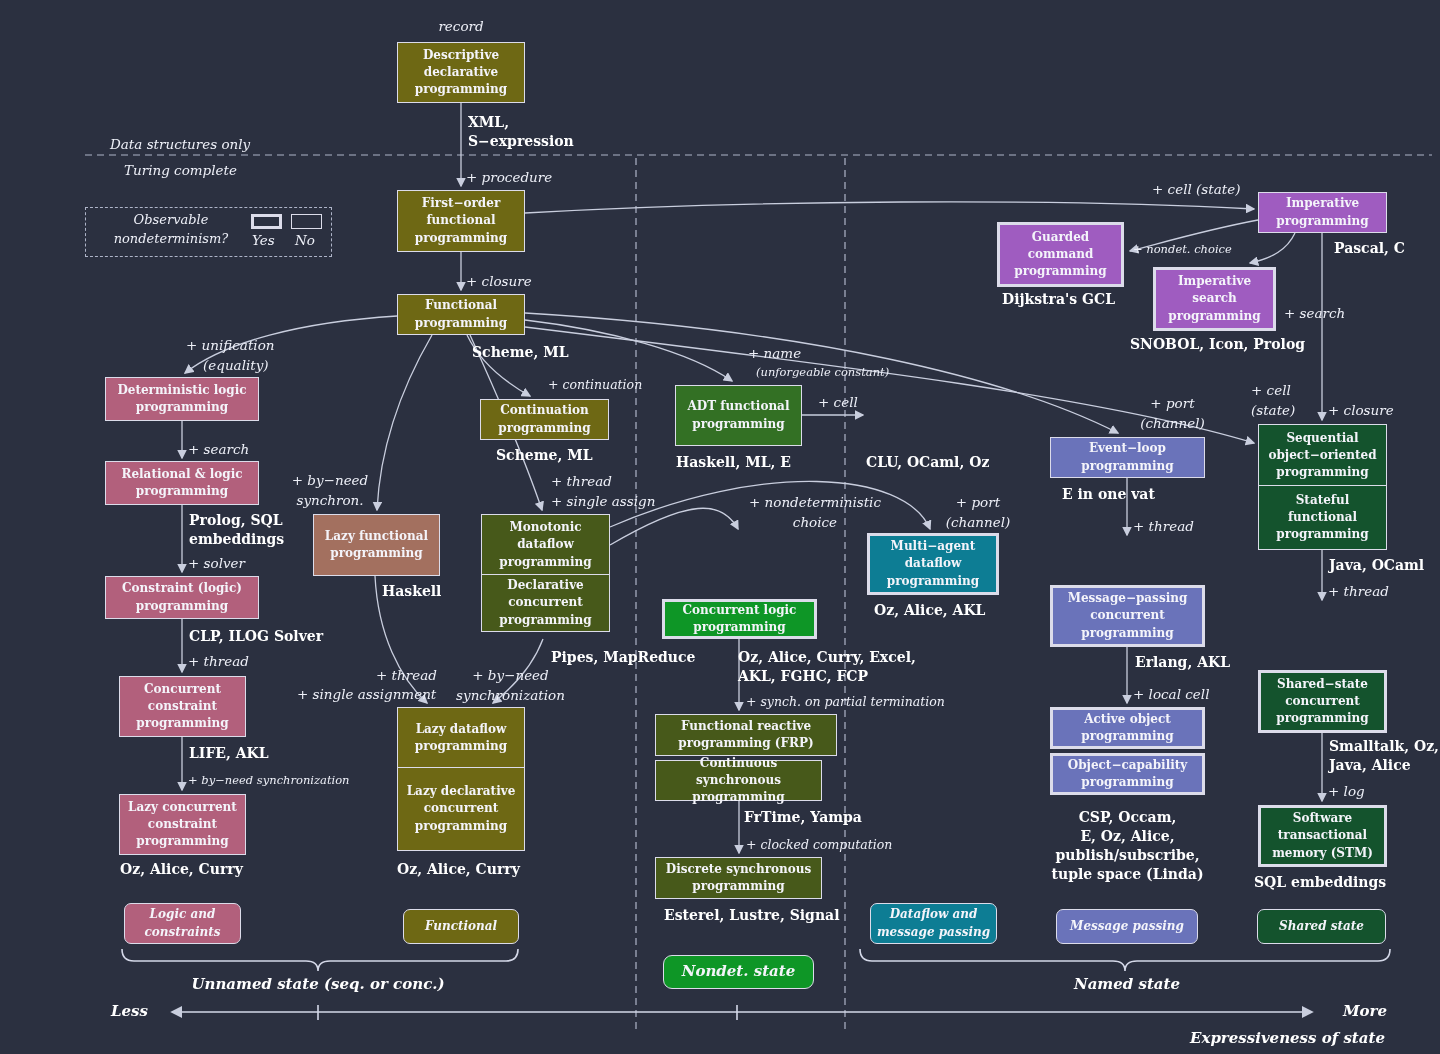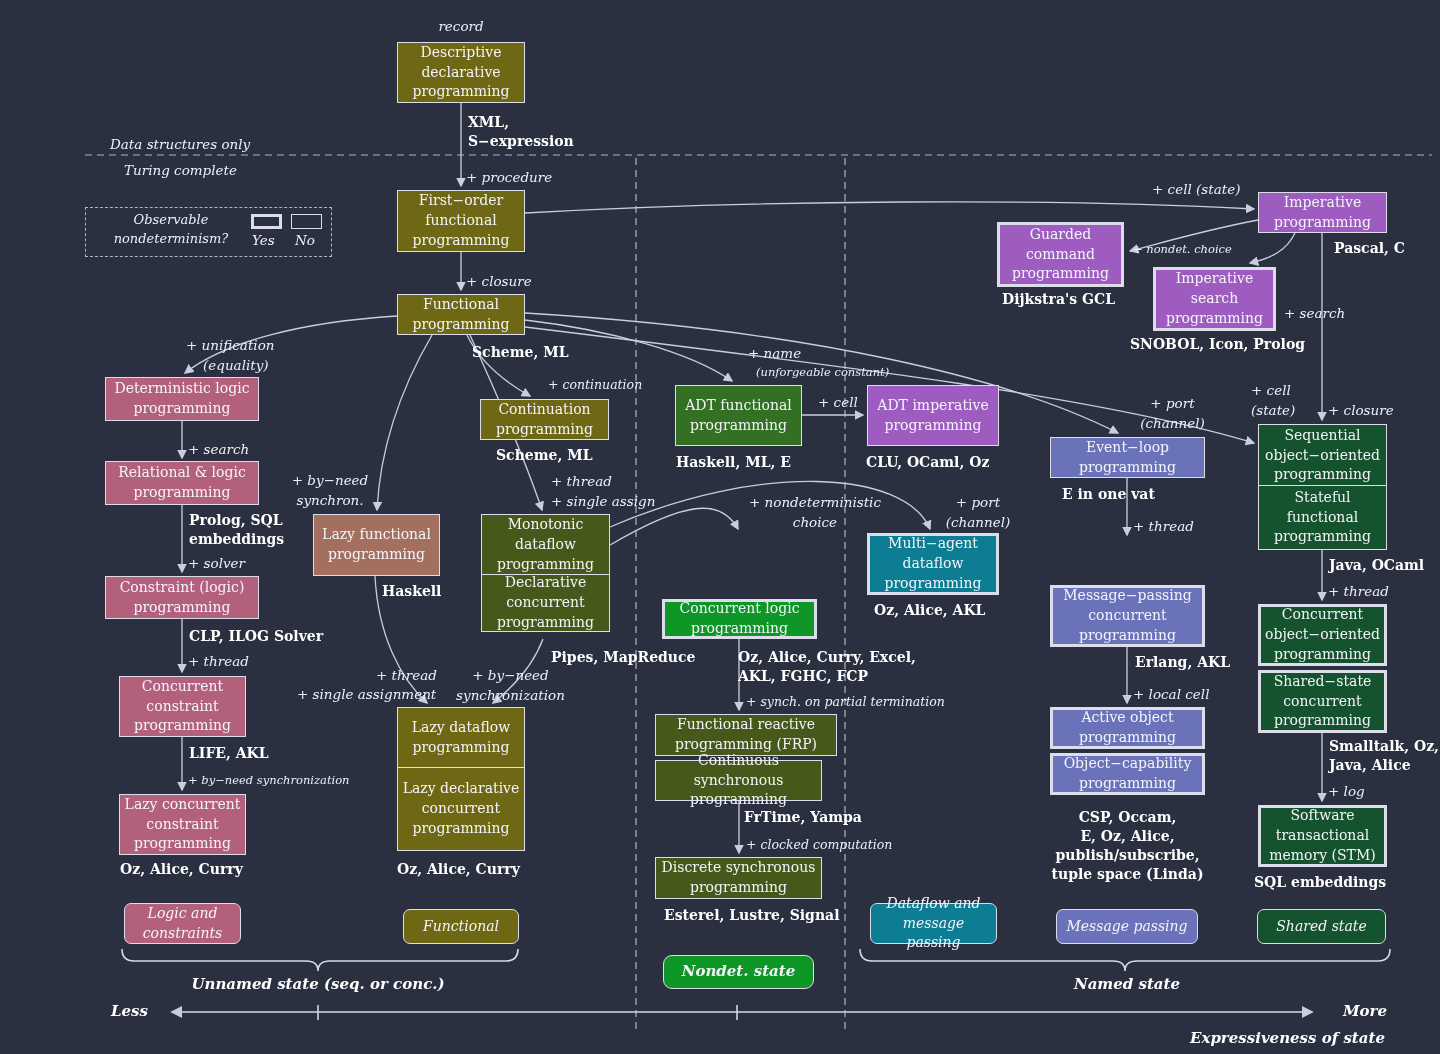--- a/index.html
+++ b/index.html
@@ -1,20 +1,20 @@
 <!DOCTYPE html>
 <html><head>
 <meta charset="utf-8">
 <style>
   html,body { margin:0; padding:0; background:#2b3040; }
   #canvas { position:relative; width:1440px; height:1054px; background:#2b3040;
             font-family:"DejaVu Serif", serif; overflow:hidden; color:#eef0f8; }
   .box { position:absolute; display:flex; align-items:center; justify-content:center;
-         text-align:center; color:#f4f4fa; font-size:14px; line-height:1.42;
-         border:1.5px solid #dcdcea; box-sizing:border-box; padding:2px 3px; z-index:2; }
+         text-align:center; color:#f4f4fa; font-size:12px; line-height:1.42;
+         border:1.5px solid #dcdcea; box-sizing:border-box; padding:2px 3px; z-index:2;font-weight:bold; }
   .thick { border-width:3.5px; }
   .round { border-radius:7px; font-style:italic; }
   .olive   { background:#6e6814; }
   .pink    { background:#b2607c; }
   .brown   { background:#a3705f; }
   .dkgreen { background:#47591a; }
   .green   { background:#337024; }
   .bgreen  { background:#0e9626; }
   .teal    { background:#0d7d94; }
   .bluep   { background:#6a73ba; }
@@ -151,21 +151,20 @@
   <div class="lbl" style="left:551px;top:472px">+ thread</div>
   <div class="lbl" style="left:551px;top:492px">+ single assign</div>
   <div class="box dkgreen" style="left:481px;top:514px;width:129px;height:62px">Monotonic dataflow programming</div>
   <div class="box dkgreen" style="left:481px;top:574px;width:129px;height:58px">Declarative concurrent programming</div>
   <div class="cap" style="left:551px;top:648px">Pipes, MapReduce</div>
 
   <div class="lbl" style="left:748px;top:344px">+ name</div>
   <div class="lbl small" style="left:756px;top:364px">(unforgeable constant)</div>
   <div class="box green" style="left:675px;top:385px;width:127px;height:61px">ADT functional programming</div>
   <div class="lbl" style="left:818px;top:393px">+ cell</div>
-  <div class="box purple" style="left:867px;top:385px;width:132px;height:61px">ADT imperative programming</div>
   <div class="cap" style="left:676px;top:453px">Haskell, ML, E</div>
   <div class="cap" style="left:866px;top:453px">CLU, OCaml, Oz</div>
 
   <div class="lbl ctr" style="left:740px;top:493px;width:150px">+ nondeterministic
 choice</div>
   <div class="box bgreen thick" style="left:662px;top:599px;width:155px;height:40px">Concurrent logic programming</div>
   <div class="cap" style="left:738px;top:648px">Oz, Alice, Curry, Excel,
 AKL, FGHC, FCP</div>
 
   <div class="lbl ctr" style="left:928px;top:493px;width:100px">+ port
@@ -188,21 +187,20 @@
 publish/subscribe,
 tuple space (Linda)</div>
 
   <div class="lbl" style="left:1251px;top:381px">+ cell
 (state)</div>
   <div class="lbl" style="left:1328px;top:401px">+ closure</div>
   <div class="box magenta" style="left:1258px;top:424px;width:129px;height:63px">Sequential object−oriented programming</div>
   <div class="box magenta" style="left:1258px;top:485px;width:129px;height:65px">Stateful functional programming</div>
   <div class="cap" style="left:1329px;top:556px">Java, OCaml</div>
   <div class="lbl" style="left:1328px;top:582px">+ thread</div>
-  <div class="box magenta thick" style="left:1258px;top:604px;width:129px;height:62px">Concurrent object−oriented programming</div>
   <div class="box magenta thick" style="left:1258px;top:670px;width:129px;height:63px">Shared−state concurrent programming</div>
   <div class="cap" style="left:1329px;top:737px">Smalltalk, Oz,
 Java, Alice</div>
   <div class="lbl" style="left:1328px;top:782px">+ log</div>
   <div class="box magenta thick" style="left:1258px;top:805px;width:129px;height:62px">Software transactional memory (STM)</div>
   <div class="cap" style="left:1254px;top:873px">SQL embeddings</div>
 
   <div class="lbl" style="left:376px;top:666px">+ thread</div>
   <div class="lbl" style="left:297px;top:685px">+ single assignment</div>
   <div class="lbl ctr" style="left:453px;top:666px;width:115px">+ by−need

